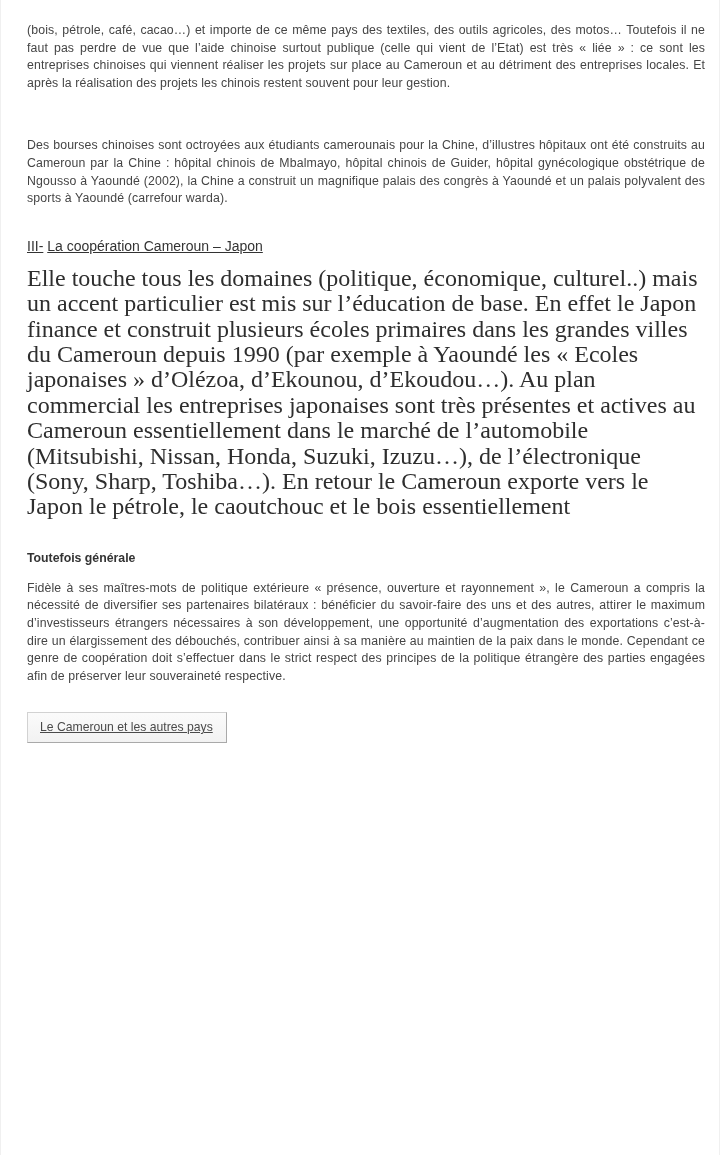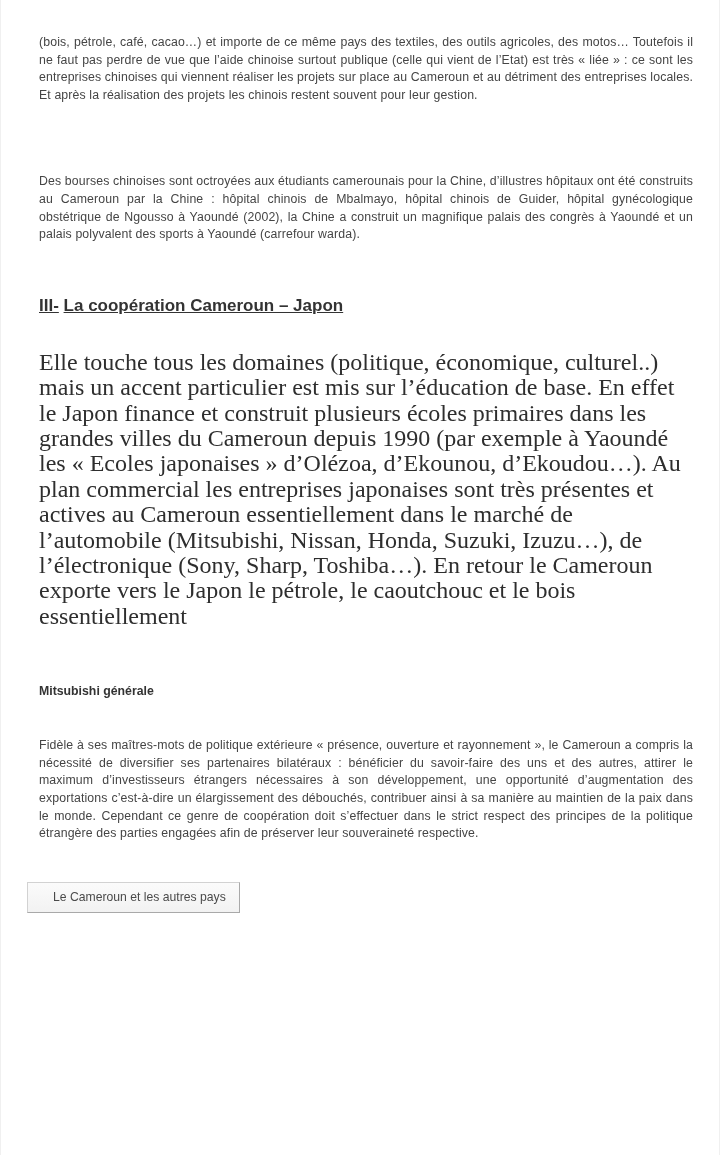--- a/index.html
+++ b/index.html
@@ -27,21 +27,21 @@
     box-sizing: border-box;
   }
   .content {
     position: absolute;
     left: 26px;
     top: 22px;
     width: 678px;
   }
 
   p, h3, h4 {
-    margin: 12px;
+    margin: 0;
   }
 
   .para-sans {
     font-family: "Liberation Sans", sans-serif;
     font-size: 12.3px;
     line-height: 17.6px;
     text-align: justify;
     color: #454545;
     letter-spacing: 0.01em;
   }
@@ -64,22 +64,22 @@
   .heading-num .u {
     text-decoration: underline;
   }
   .heading-num .plain {
     font-weight: normal;
     text-decoration: none;
     color: #454545;
   }
   .heading-roman {
     font-family: "Liberation Sans", sans-serif;
-    font-size: 17px;
-    font-weight: bold;
+    font-size: 14px;
+    font-weight: normal;
     color: #333333;
     line-height: 16px;
   }
   .heading-roman .pre {
     text-decoration: underline;
   }
   .heading-roman .u {
     text-decoration: underline;
   }
   .heading-conclusion {
@@ -100,24 +100,25 @@
 
   .action-btn {
     display: inline-block;
     font-family: "Liberation Sans", sans-serif;
     font-size: 12.2px;
     color: #4a4a4a;
     background: linear-gradient(#fbfbfb, #f2f2f2);
     border: 1px solid #d2d2d2;
     border-right-color: #a9a9a9;
     border-bottom-color: #a9a9a9;
-    padding: 7px 13px 8px 25px;
+    padding: 7px 13px 8px 12px;
     line-height: 14px;
     cursor: pointer;
     text-align: right;
+    text-decoration: underline;
   }
 </style>
 </head>
 <body>
 
 <div class="page">
   <div class="content">
 
     <p class="para-sans">(bois, pétrole, café, cacao…) et importe de ce même pays des textiles, des outils agricoles, des motos… Toutefois il ne faut pas perdre de vue que l’aide chinoise surtout publique (celle qui vient de l’Etat) est très « liée » : ce sont les entreprises chinoises qui viennent réaliser les projets sur place au Cameroun et au détriment des entreprises locales. Et après la réalisation des projets les chinois restent souvent pour leur gestion.</p>
 
@@ -131,21 +132,21 @@
     <div class="sp-3"></div>
 
     <h3 class="heading-roman"><span class="pre">III-</span> <span class="u">La coopération Cameroun – Japon</span></h3>
 
     <div class="sp-4"></div>
 
     <p class="para-serif">Elle touche tous les domaines (politique, économique, culturel..) mais un accent particulier est mis sur l’éducation de base. En effet le Japon finance et construit plusieurs écoles primaires dans les grandes villes du Cameroun depuis 1990 (par exemple à Yaoundé les « Ecoles japonaises » d’Olézoa, d’Ekounou, d’Ekoudou…). Au plan commercial les entreprises japonaises sont très présentes et actives au Cameroun essentiellement dans le marché de l’automobile (Mitsubishi, Nissan, Honda, Suzuki, Izuzu…), de l’électronique (Sony, Sharp, Toshiba…). En retour le Cameroun exporte vers le Japon le pétrole, le caoutchouc et le bois essentiellement</p>
 
     <div class="sp-5"></div>
 
-    <h4 class="heading-conclusion">Mitsubishi générale</h4>
+    <h4 class="heading-conclusion">Toutefois générale</h4>
 
     <div class="sp-6"></div>
 
     <p class="para-sans">Fidèle à ses maîtres-mots de politique extérieure « présence, ouverture et rayonnement », le Cameroun a compris la nécessité de diversifier ses partenaires bilatéraux : bénéficier du savoir-faire des uns et des autres, attirer le maximum d’investisseurs étrangers nécessaires à son développement, une opportunité d’augmentation des exportations c’est-à-dire un élargissement des débouchés, contribuer ainsi à sa manière au maintien de la paix dans le monde. Cependant ce genre de coopération doit s’effectuer dans le strict respect des principes de la politique étrangère des parties engagées afin de préserver leur souveraineté respective.</p>
 
     <div class="sp-7"></div>
 
     <button class="action-btn">Le Cameroun et les autres pays</button>
 
   </div>

